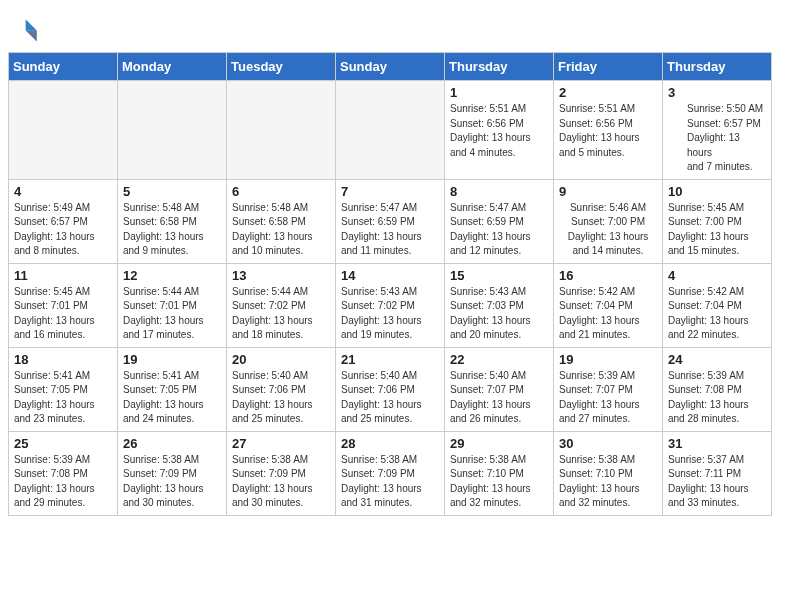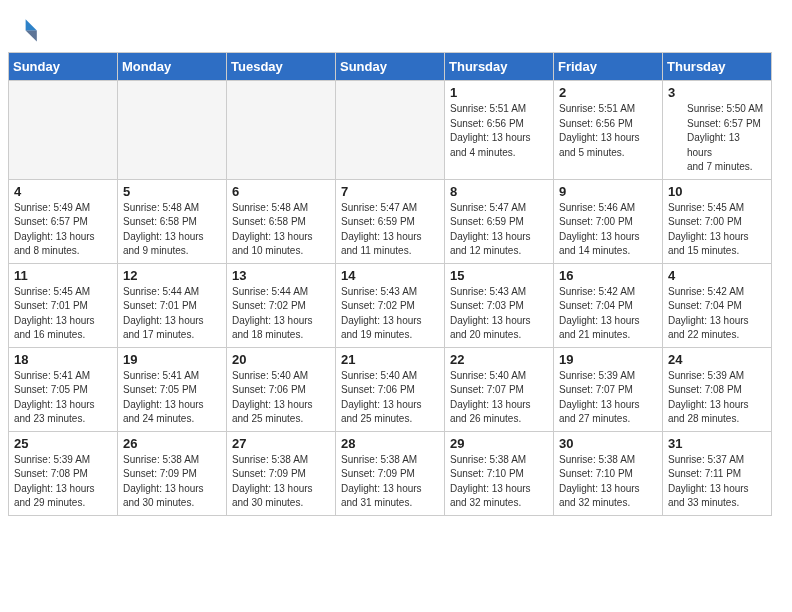--- a/index.html
+++ b/index.html
@@ -185,21 +185,21 @@
           </td>
           <td>
             <span class="day-num">8</span>
             <div class="day-info" style="white-space: pre-line;">Sunrise: 5:47 AM
 Sunset: 6:59 PM
 Daylight: 13 hours
 and 12 minutes.</div>
           </td>
           <td>
             <span class="day-num">9</span>
-            <div class="day-info" style="white-space: pre-line;">Sunrise: 5:46 AM
+            <div class="day-info" style="white-space: pre-line; text-align: center;">Sunrise: 5:46 AM
 Sunset: 7:00 PM
 Daylight: 13 hours
 and 14 minutes.</div>
           </td>
           <td>
             <span class="day-num">10</span>
             <div class="day-info" style="white-space: pre-line;">Sunrise: 5:45 AM
 Sunset: 7:00 PM
 Daylight: 13 hours
 and 15 minutes.</div>

